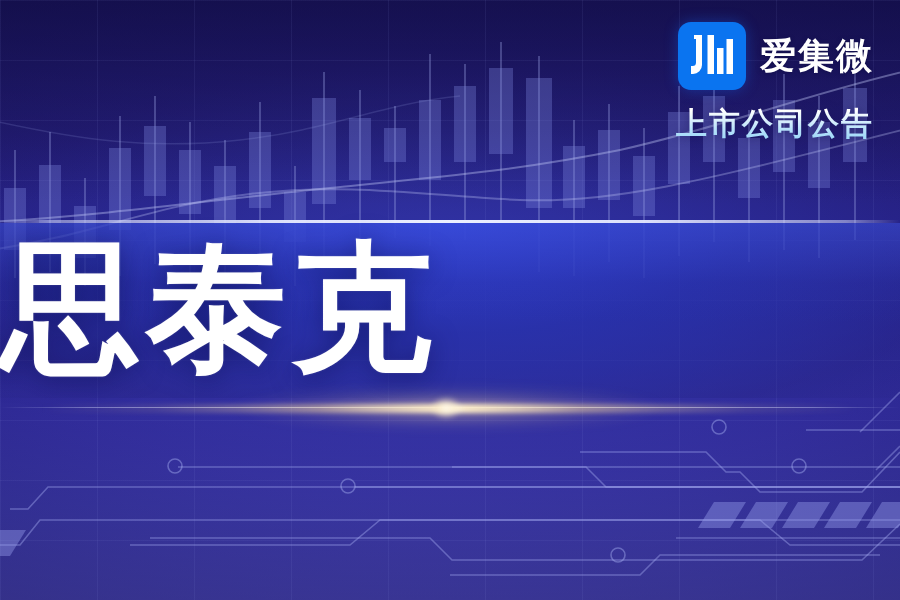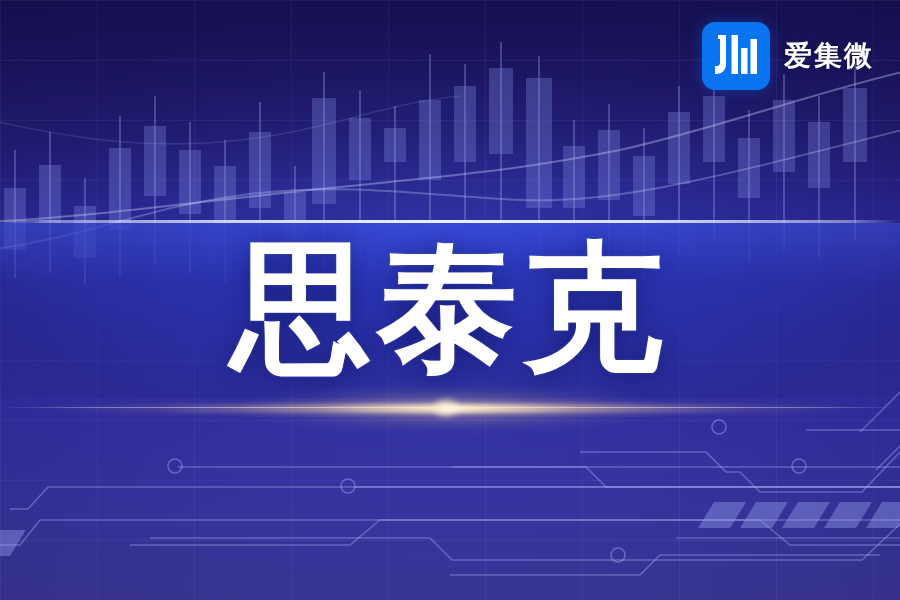--- a/index.html
+++ b/index.html
@@ -159,42 +159,41 @@
   .logo-mark {
     width: 68px; height: 68px; border-radius: 13px;
     background: #0a74f0;
     display: flex; align-items: flex-end; justify-content: center;
     padding-bottom: 13px; box-sizing: border-box;
     box-shadow: 0 0 14px rgba(20,110,255,0.35);
   }
   .logo-mark svg { display: block; }
   .wordmark { margin-left: 14px; display: flex; flex-direction: column; }
   .wordmark-cn {
-    color: #ffffff; font-size: 28px; font-weight: 700;
+    color: #ffffff; font-size: 36px; font-weight: 700;
     letter-spacing: 2px; line-height: 1.0;
     text-shadow: 0 1px 4px rgba(10,8,60,0.5);
   }
   .wordmark-en {
     color: #ffffff; font-family: "DejaVu Serif", "Liberation Serif", serif;
     font-size: 25px; font-weight: 700; letter-spacing: 0px;
     line-height: 1.0; margin-top: 4px;
     text-shadow: 0 1px 4px rgba(10,8,60,0.5);
   }
   .subtitle {
     margin-top: 13px; font-size: 31px; font-weight: 700; letter-spacing: 2px;
     background: linear-gradient(180deg, #ffffff 18%, #b9e2fb 62%, #8fd2f7 100%);
     -webkit-background-clip: text; background-clip: text;
     -webkit-text-fill-color: transparent; color: #cfe9fb;
     filter: drop-shadow(0 1px 5px rgba(20,15,80,0.55));
   }
 
   
   .main-title {
     position: absolute; left: 0; right: 0; top: 238px;
-    text-align: center;
     font-size: 140px; font-weight: 700; line-height: 1;
     letter-spacing: 6px; color: #ffffff;
     text-shadow: 0 3px 26px rgba(10,12,80,0.55), 0 0 2px rgba(255,255,255,0.25);
   }
 </style>
 </head>
 <body>
 
 <div id="banner">
 
@@ -367,17 +366,18 @@
                    M4,0 H12 V4 H4 Z" fill="#ffffff"></path>
           <rect x="17.5" y="0" width="6.5" height="39" fill="#ffffff"></rect>
           <rect x="27" y="13" width="6.5" height="26" fill="#ffffff"></rect>
           <rect x="36.5" y="4" width="6.5" height="35" fill="#ffffff"></rect>
         </svg>
       </div>
       <div class="wordmark">
         <div class="wordmark-cn">爱集微</div>
       </div>
     </div>
+    <div class="subtitle">上市公司公告</div>
   </div>
 
   <div class="main-title">思泰克</div>
 
 </div>
 
 </body></html>

